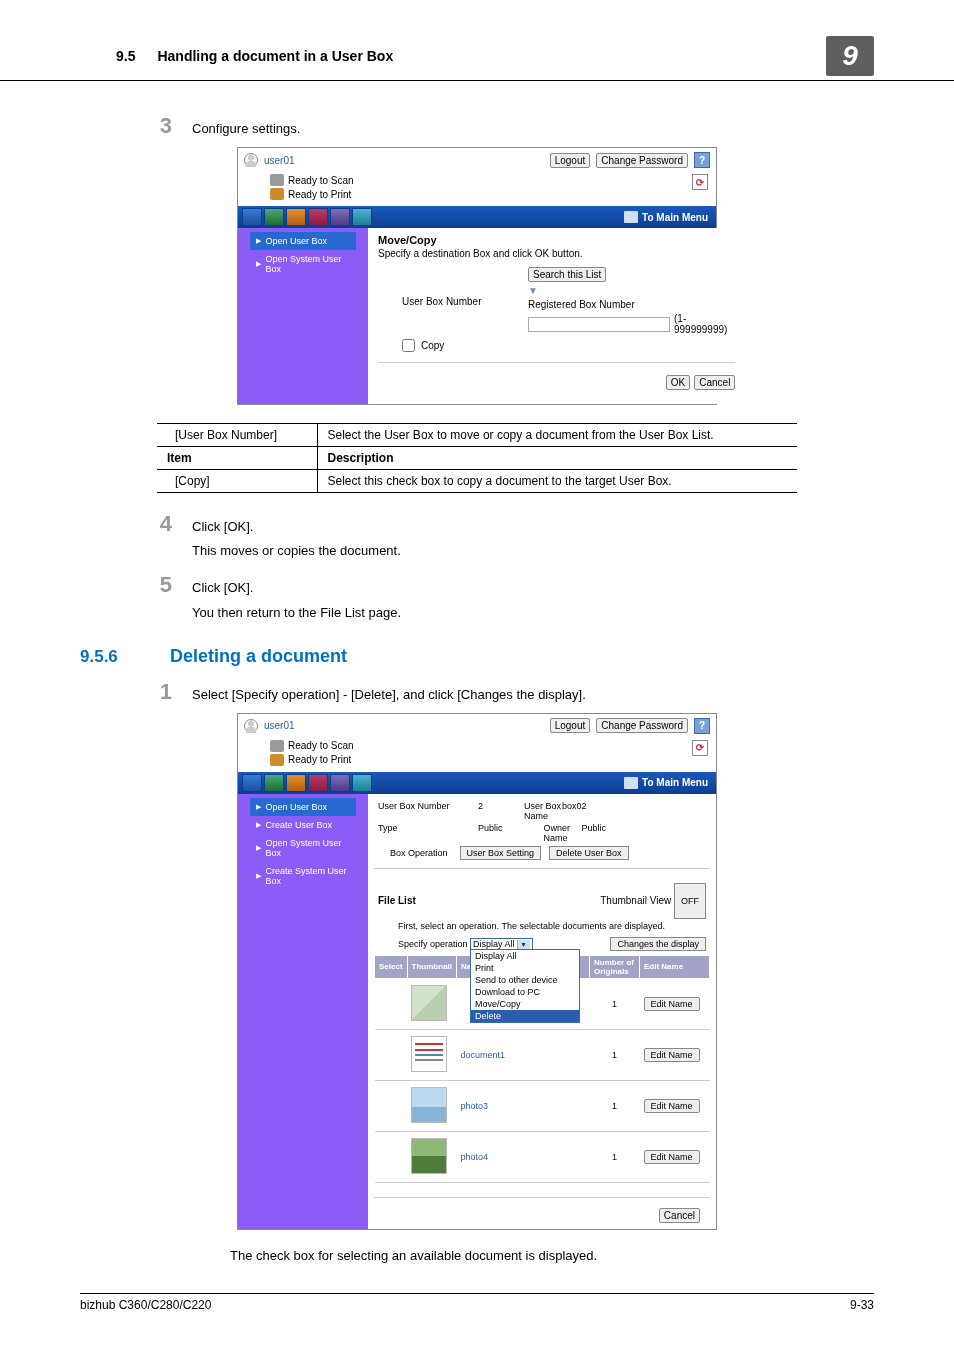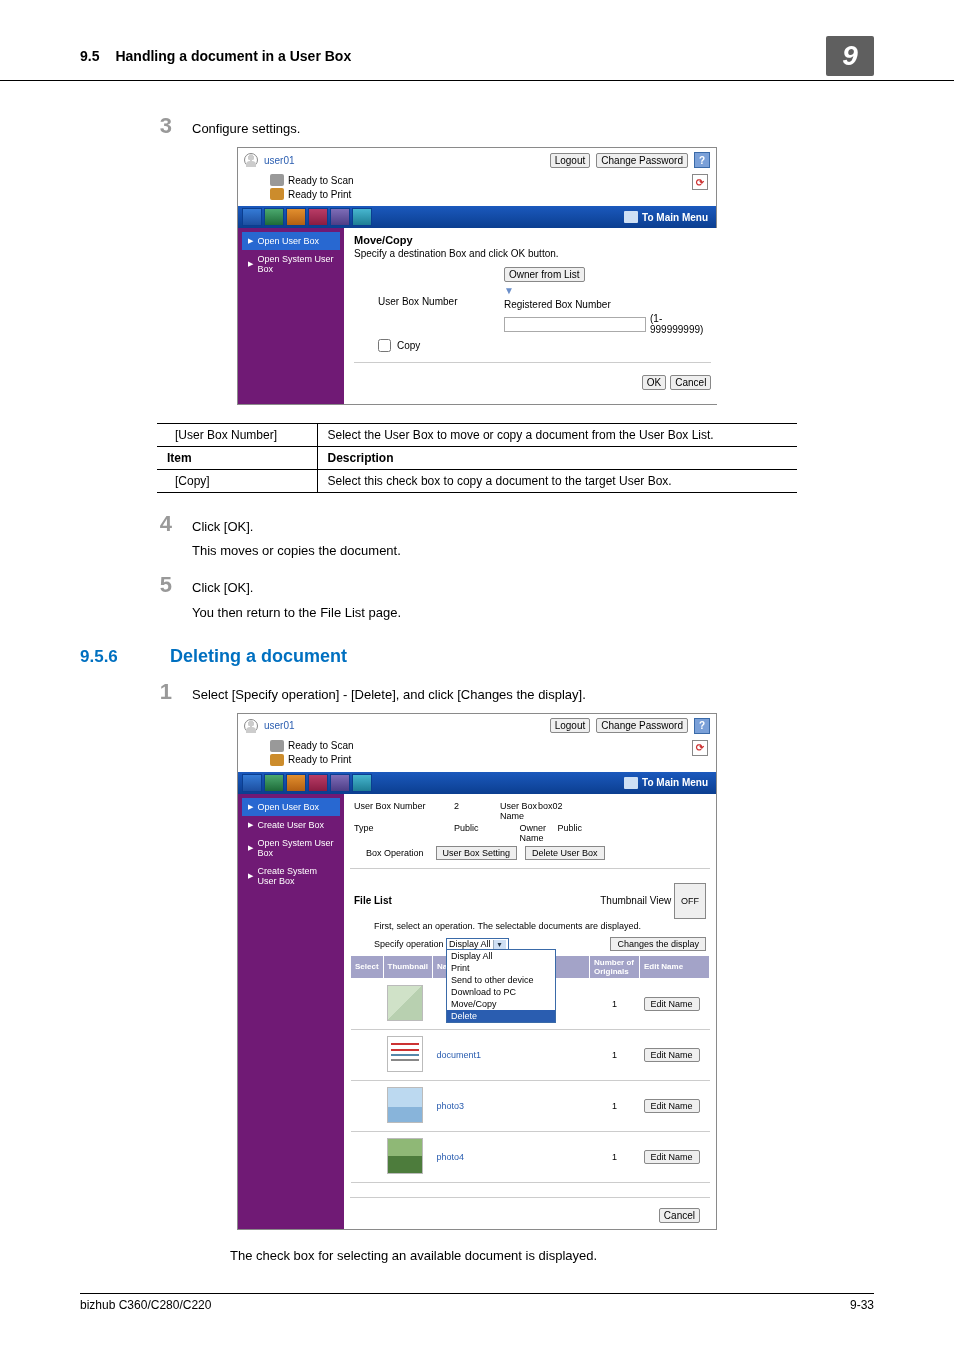--- a/index.html
+++ b/index.html
@@ -16,23 +16,24 @@
   .page-header {
     display: flex;
     align-items: center;
     border-bottom: 1px solid #000;
     padding: 6px 80px 4px 80px;
     margin-top: 30px;
   }
   .page-header .left {
     display: flex;
     align-items: flex-start;
-    gap: 16px;
+    gap: 22px;
     font-weight: bold;
     font-size: 14px;
+    margin-left: 36px;
   }
   .page-header .title { font-size: 14px; }
   .spacer { flex: 1; }
   .chapter-badge {
     background: #5f5f5f;
     color: #fff;
     font-weight: bold;
     font-size: 28px;
     font-style: italic;
     width: 48px;
@@ -163,23 +164,23 @@
     display: flex; align-items: center; gap: 4px;
   }
   .to-main-ic {
     width: 14px; height: 12px; background: #cfe0f4; border-radius: 1px;
   }
 
   .shot-body {
     display: flex;
   }
   .shot-nav {
-    background: #701a75;
-    width: 106px;
-    padding: 4px 4px;
+    background: #8b5cf6;
+    width: 130px;
+    padding: 4px 12px;
     color: #fff;
     flex-shrink: 0;
   }
   .shot-nav .nav-item {
     display: flex; align-items: center; gap: 4px;
     padding: 4px 6px;
     font-size: 9px;
   }
   .shot-nav .nav-item.sel { background: #2868d1; }
   .tri { font-size: 7px; }
@@ -413,21 +414,21 @@
             <span class="tri">▶</span>
             <span>Open System User Box</span>
           </div>
       </div>
       <div class="shot-main">
         <div class="mv-title">Move/Copy</div>
         <div class="mv-desc">Specify a destination Box and click OK button.</div>
         <div class="mv-row">
           <div class="lbl">User Box Number</div>
           <div class="val" style="display:flex;flex-direction:column;gap:3px;align-items:flex-start;">
-            <button class="btn-ui">Owner from List</button>
+            <button class="btn-ui">Search this List</button>
             <span style="color:#6a8ec9;">▼</span>
             <span>Registered Box Number</span>
             <div style="display:flex;gap:4px;align-items:center;">
               <input class="input-ui" style="">
               <span>(1-999999999)</span>
             </div>
           </div>
         </div>
         <div class="mv-row">
           <div class="lbl" style="display:flex;align-items:center;gap:6px;">

